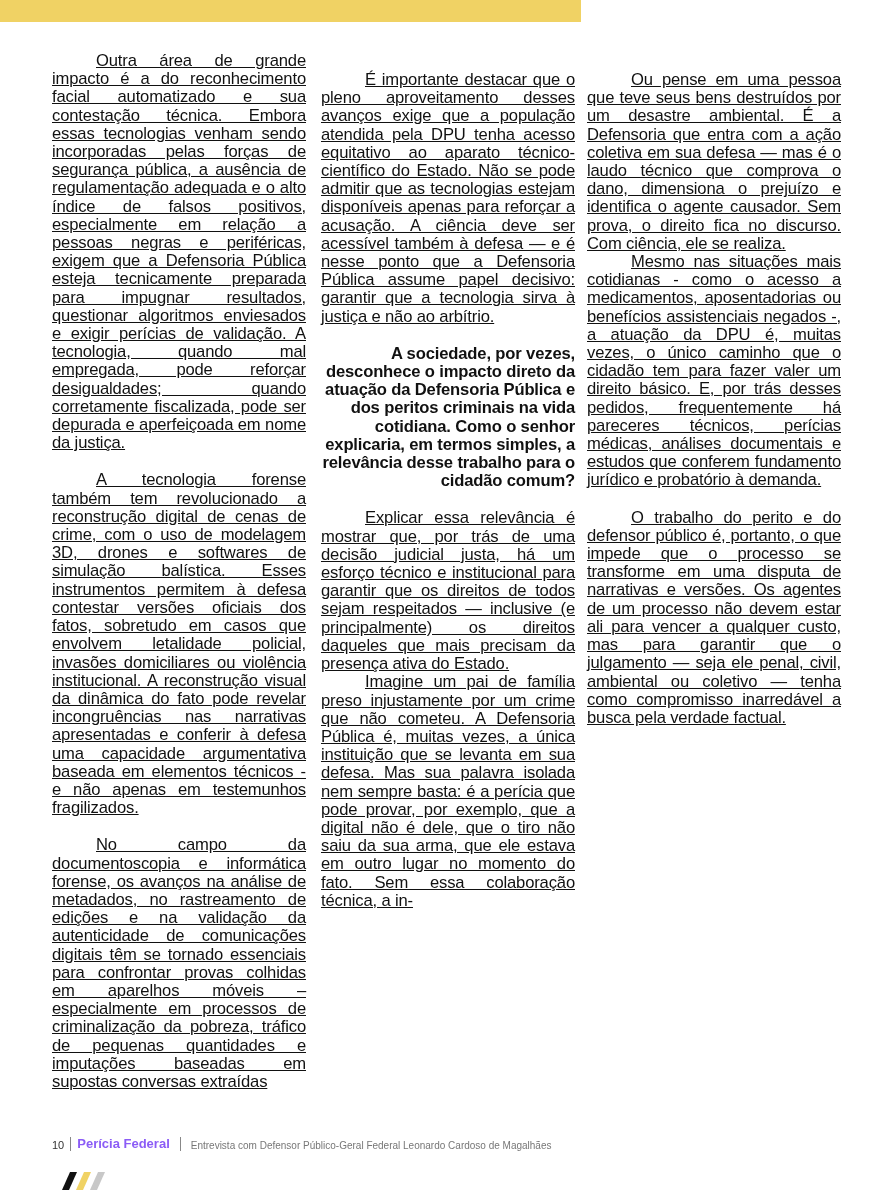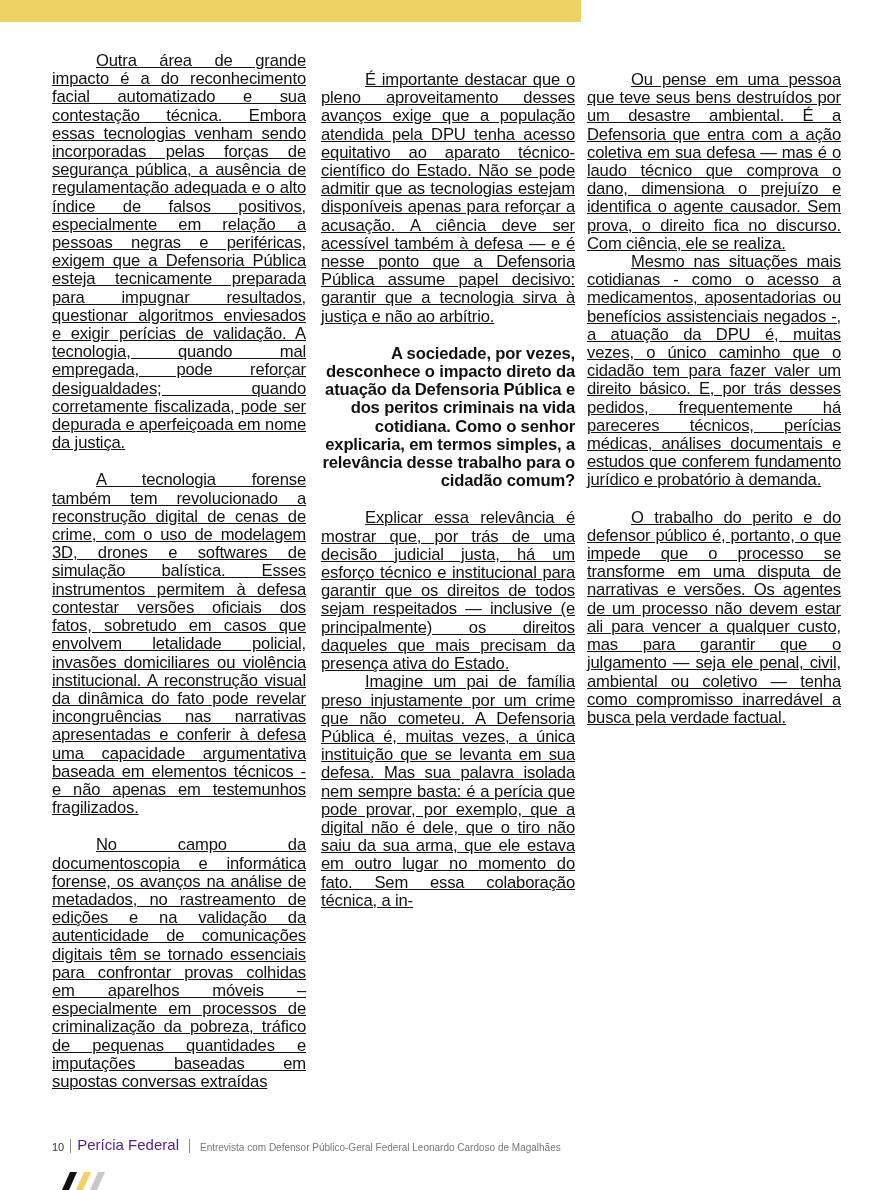--- a/index.html
+++ b/index.html
@@ -9,21 +9,21 @@
   .col p { margin:0; }
   .col p.indent { text-indent:44px;text-decoration:underline; }
   .col p.gap { margin-top:19px; }
   .col p.q { font-weight:bold; text-align:right; }
   #col1 { left:52px; }
   #col2 { left:321px; }
   #col3 { left:587px; }
   .footer { position:absolute; left:52px; top:1136px; font-family:"Liberation Sans", sans-serif; display:flex; align-items:flex-end; white-space:nowrap; }
   .pagenum { font-size:11px; color:#333; }
   .sep { display:inline-block; width:1px; height:14px; background:#888; margin:0 6px; }
-  .mag { font-weight:normal; font-size:15px; color:#4c1d95; }
+  .mag { font-weight:bold; font-size:13px; color:#8b5cf6; }
   .sub { font-size:10px; color:#777; }
   .logo { position:absolute; left:62px; top:1172px; width:50px; height:18px; }
 </style>
 </head>
 <body>
 
 <div class="topbar"></div>
 
 <div class="col" id="col1">
     <p class="indent">Outra área de grande impacto é a do reconhecimento facial automatizado e sua contestação técnica. Embora essas tecnologias venham sendo incorporadas pelas forças de segurança pública, a ausência de regulamentação adequada e o alto índice de falsos positivos, especialmente em relação a pessoas negras e periféricas, exigem que a Defensoria Pública esteja tecnicamente preparada para impugnar resultados, questionar algoritmos enviesados e exigir perícias de validação. A tecnologia, quando mal empregada, pode reforçar desigualdades; quando corretamente fiscalizada, pode ser depurada e aperfeiçoada em nome da justiça.</p>

